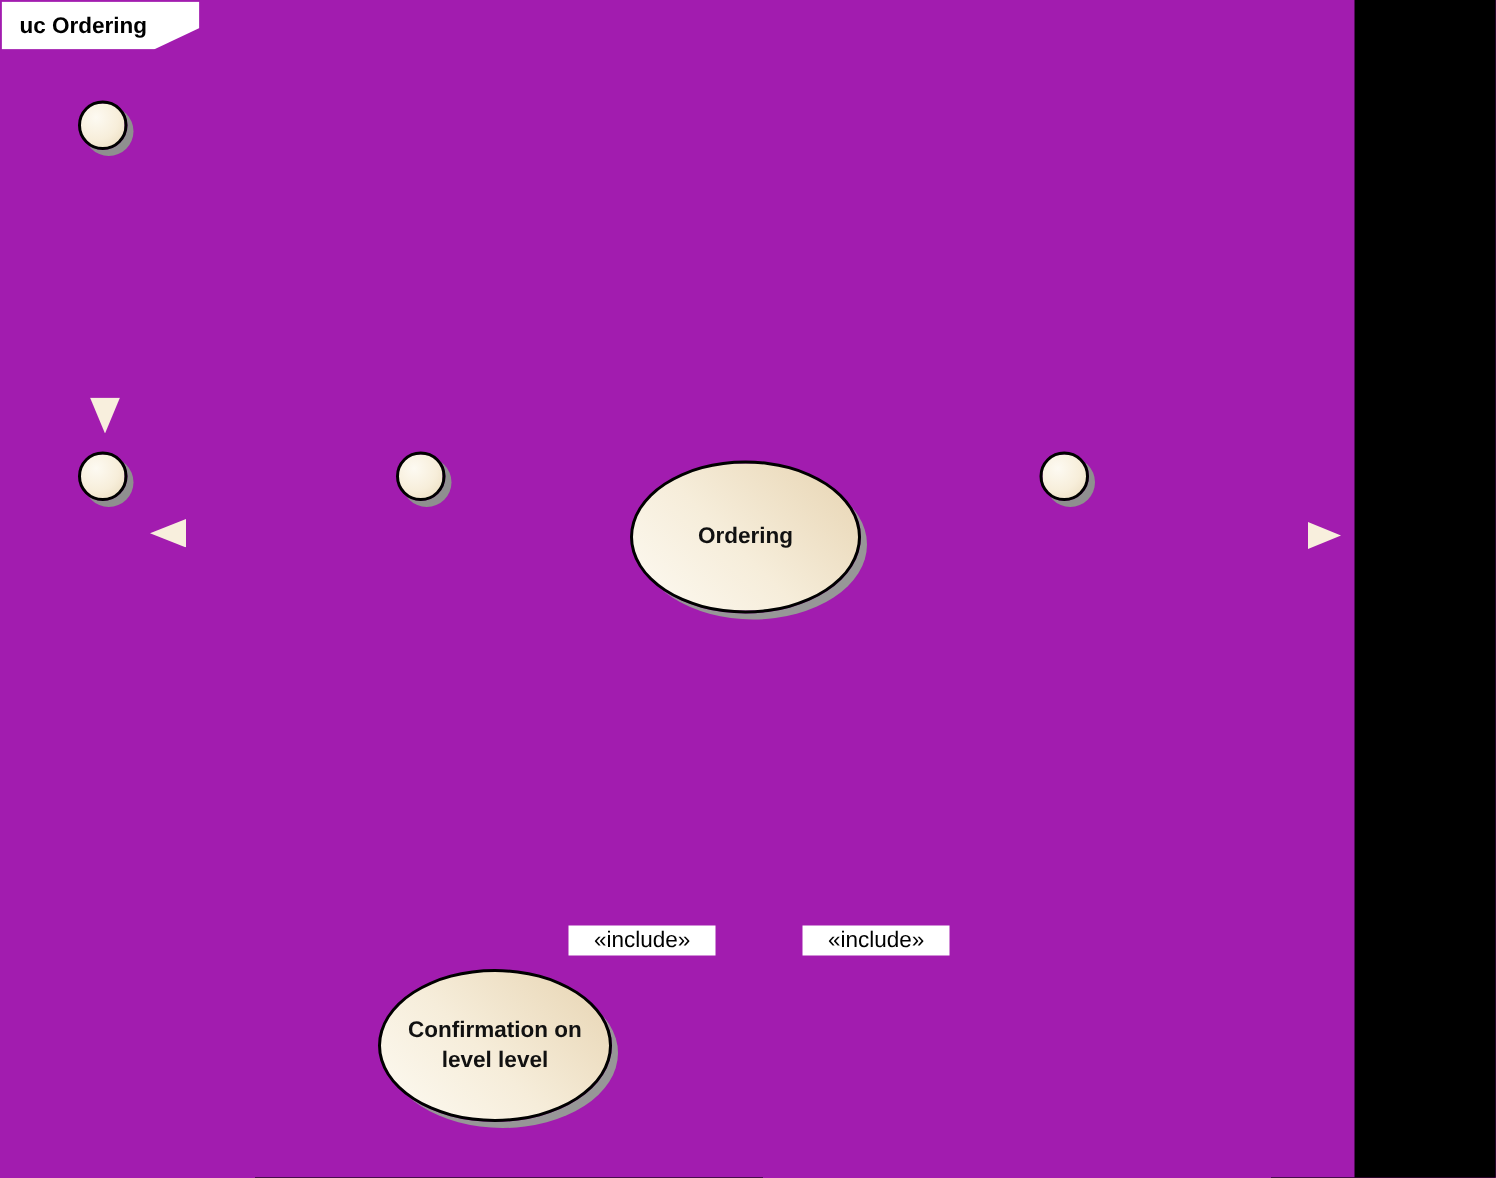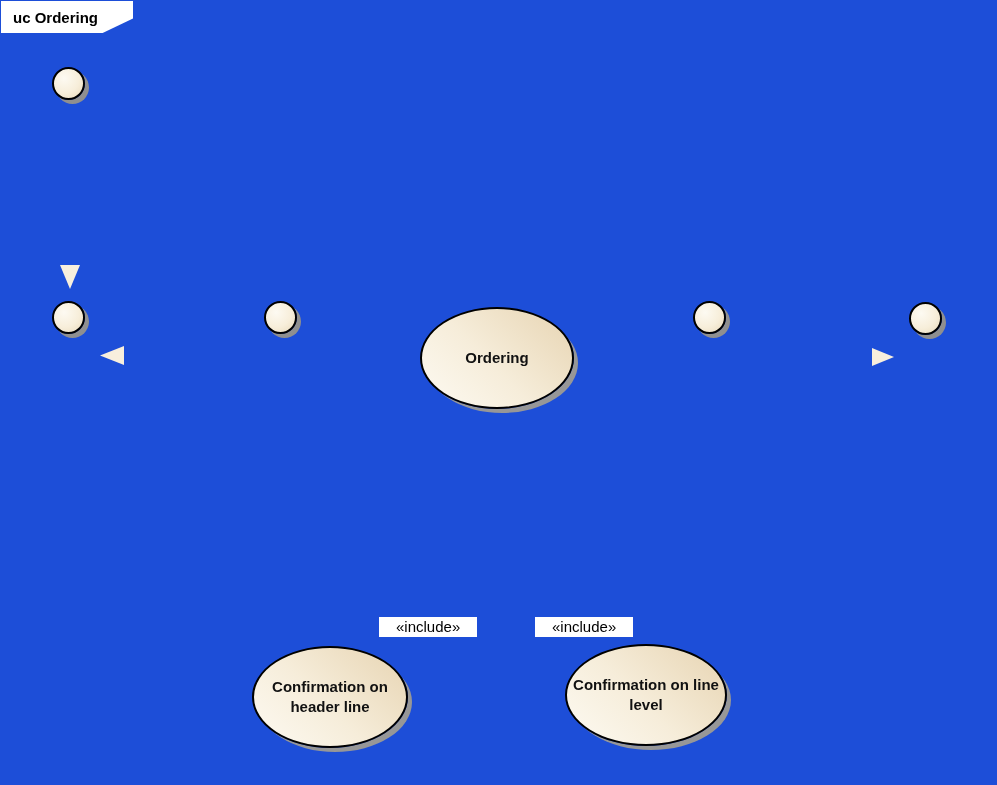--- a/index.html
+++ b/index.html
@@ -3,23 +3,23 @@
 <meta charset="utf-8">
 <style>
   html, body {
     margin: 0;
     padding: 0;
     background: #000;
     font-family: "Liberation Sans", sans-serif;
   }
   .stage {
     position: relative;
-    width: 997px;
+    width: 903px;
     height: 785px;
-    background: #1d4ed8;
+    background: #a21caf;
     overflow: hidden;
   }
 
   
   .frame-tab {
     position: absolute;
     left: 1px;
     top: 1px;
     width: 132px;
     height: 32px;
@@ -107,23 +107,20 @@
   <div class="arrowhead arrow-down" style="left:60px; top:265px; width:20px; height:24px;"></div>
   <div class="arrowhead arrow-left" style="left:100px; top:346px; width:24px; height:19px;"></div>
   <div class="arrowhead arrow-right" style="left:872px; top:348px; width:22px; height:18px;"></div>
 
   <div class="usecase" style="left:420px; top:307px; width:154px; height:102px;">
     <span style="width:120px;">Ordering</span>
   </div>
 
 
   <div class="usecase" style="left:252px; top:646px; width:156px; height:102px;">
-    <span style="width:130px;">Confirmation on header line</span>
+    <span style="width:130px;">Confirmation on level level</span>
   </div>
 
-  <div class="usecase" style="left:565px; top:644px; width:162px; height:102px;">
-    <span style="width:155px;">Confirmation on line level</span>
-  </div>
 
   <div class="conn-label" style="left:379px; top:617px;">«include»</div>
   <div class="conn-label" style="left:535px; top:617px;">«include»</div>
 
 </div>
 
 </body></html>

